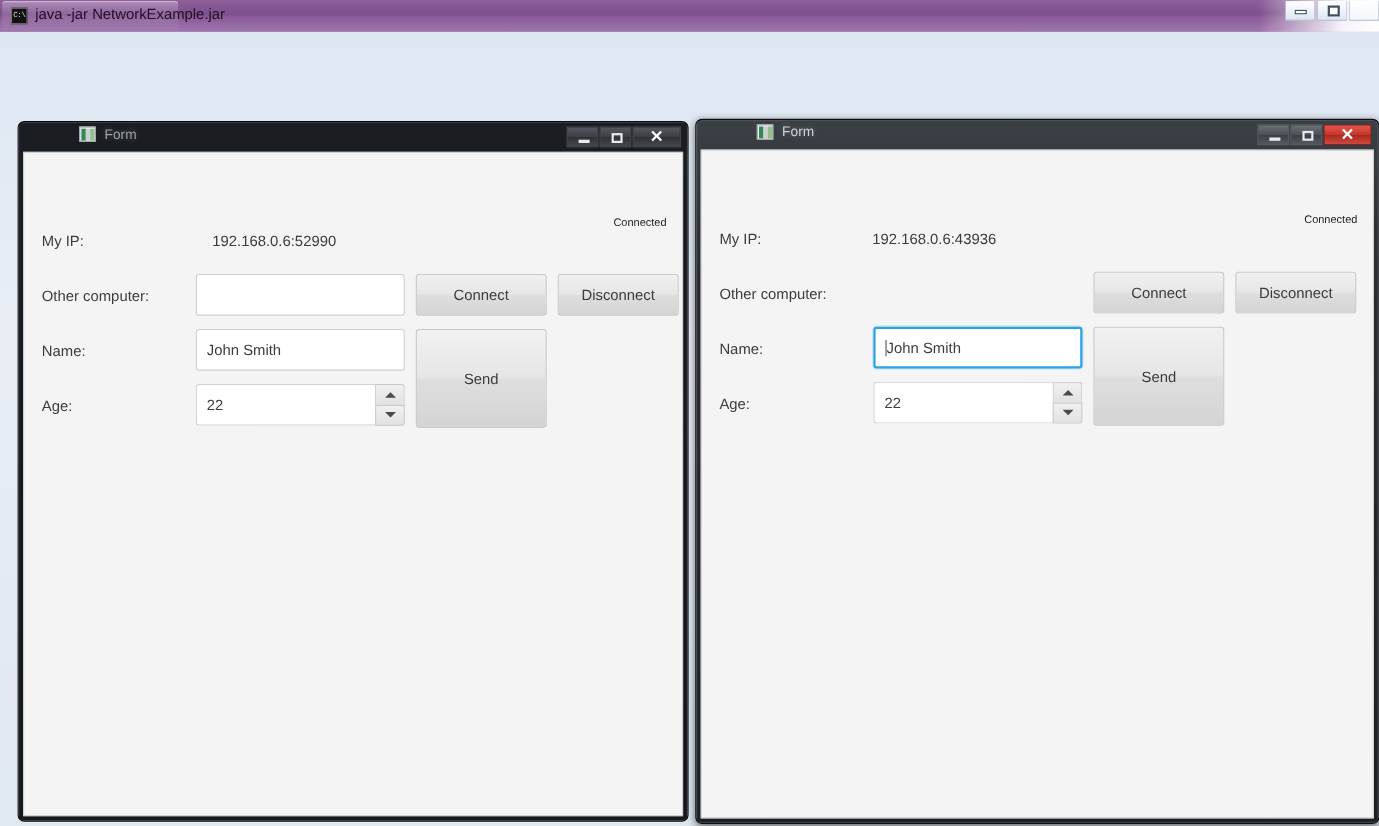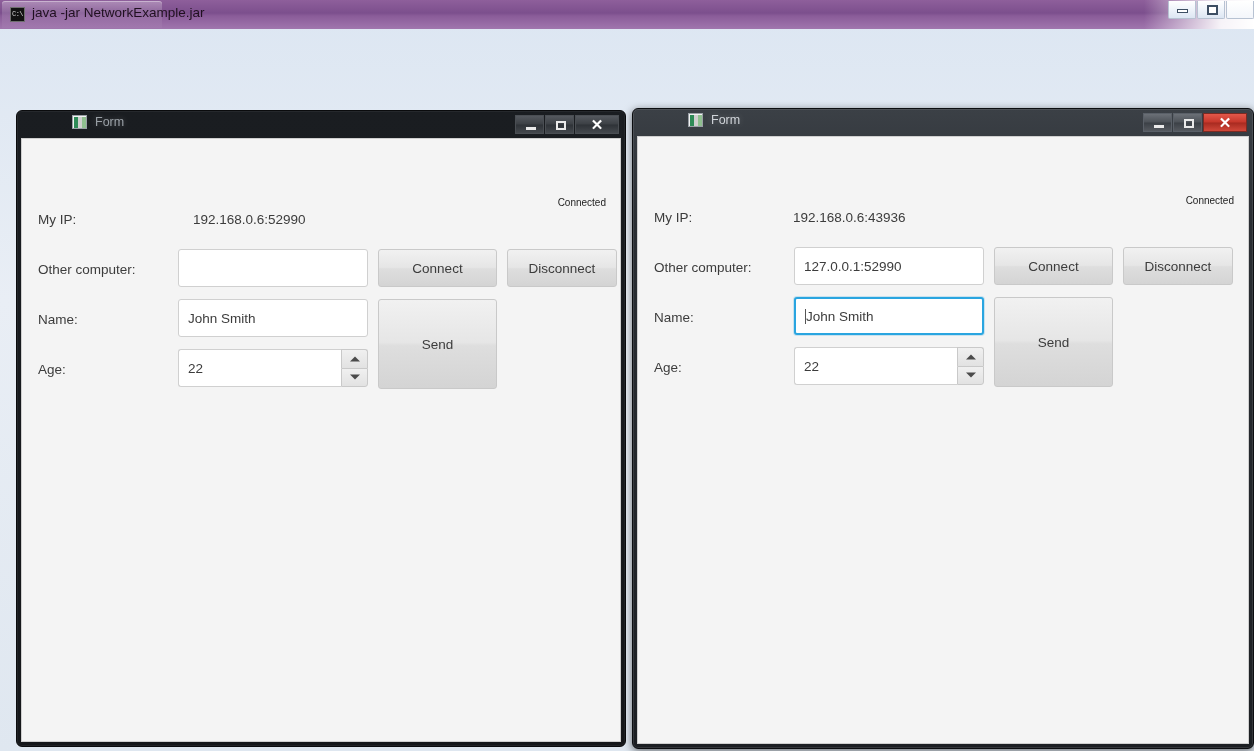--- a/index.html
+++ b/index.html
@@ -461,21 +461,20 @@
       </div>
     </div>
 
     <div class="form-content">
       <div class="fx-status" style="right:14px; top:58px;">Connected</div>
 
       <div class="fx-label" style="left:16px; top:73px;">My IP:</div>
       <div class="fx-value" style="left:155px; top:73px;">192.168.0.6:43936</div>
 
       <div class="fx-label" style="left:16px; top:123px;">Other computer:</div>
-      <div class="fx-textfield" style="left:156px; top:110px; width:190px; height:38px;">127.0.0.1:52990</div>
 
       <div class="fx-button" style="left:356px; top:110px; width:119px; height:38px;">Connect</div>
       <div class="fx-button" style="left:485px; top:110px; width:110px; height:38px;">Disconnect</div>
 
       <div class="fx-label" style="left:16px; top:173px;">Name:</div>
       <div class="fx-textfield focused" style="left:156px; top:160px; width:190px; height:38px;">
           <span class="caret"></span>
           <span>John Smith</span>
         </div>
 

